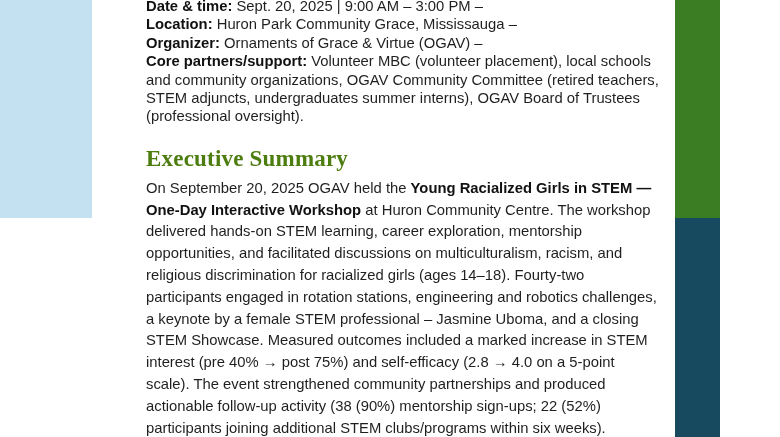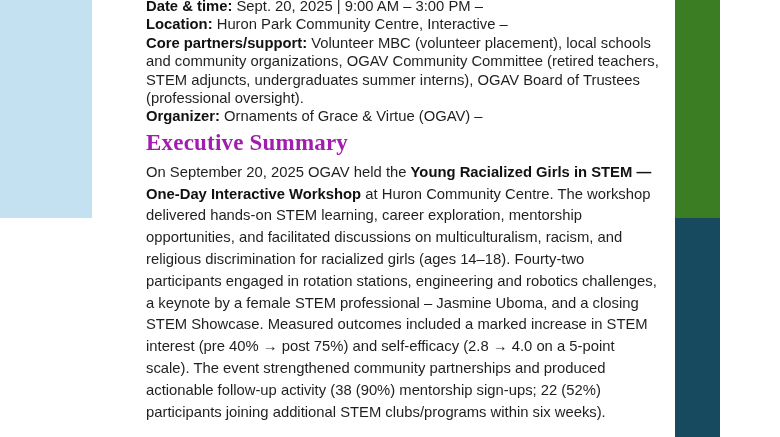--- a/index.html
+++ b/index.html
@@ -47,26 +47,26 @@
     margin: 0;
     font-size: 14.8px;
     line-height: 18.4px;
     white-space: pre-wrap;
   }
   .lbl {
     font-weight: 700;
     color: #111111;
   }
   .exec-heading {
-    margin: 4px 0 7px 0;
+    margin: 20px 0 7px 0;
     font-family: "Liberation Serif", "DejaVu Serif", serif;
     font-size: 23px;
     line-height: 25px;
     font-weight: 700;
-    color: #a21caf;
+    color: #4d7c0f;
     letter-spacing: 0.2px;
   }
   .summary {
     margin: 0;
     font-size: 14.8px;
     line-height: 21.8px;
     white-space: pre-wrap;
   }
   .summary .b {
     font-weight: 700;
@@ -81,23 +81,23 @@
   <div class="block block-left" style="background: rgb(196, 225, 242);"></div>
 
   <div class="block block-green" style="background: rgb(58, 125, 35);"></div>
 
   <div class="block block-teal" style="background: rgb(23, 73, 95);"></div>
 
   <div class="content">
 
     <div class="details">
       <p><span class="lbl">Date &amp; time:</span><span> Sept. 20, 2025 | 9:00 AM – 3:00 PM –</span></p>
-      <p><span class="lbl">Location:</span><span> Huron Park Community Centre, Interactive –</span></p>
+      <p><span class="lbl">Location:</span><span> Huron Park Community Grace, Mississauga –</span></p>
+      <p><span class="lbl">Organizer:</span><span> Ornaments of Grace &amp; Virtue (OGAV) –</span></p>
       <p><span class="lbl">Core partners/support:</span><span> Volunteer MBC (volunteer placement), local schools and community organizations, OGAV Community Committee (retired teachers, STEM adjuncts, undergraduates summer interns), OGAV Board of Trustees (professional oversight).</span></p>
-      <p><span class="lbl">Organizer:</span><span> Ornaments of Grace &amp; Virtue (OGAV) –</span></p>
     </div>
 
     <h2 class="exec-heading">Executive Summary</h2>
 
     <p class="summary"><span>On September 20, 2025 OGAV held the </span><span class="b">Young Racialized Girls in STEM — One-Day Interactive Workshop</span><span> at Huron Community Centre. The workshop delivered hands-on STEM learning, career exploration, mentorship opportunities, and facilitated discussions on multiculturalism, racism, and religious discrimination for racialized girls (ages 14–18). Fourty-two participants engaged in rotation stations, engineering and robotics challenges, a keynote by a female STEM professional – Jasmine Uboma, and a closing STEM Showcase. Measured outcomes included a marked increase in STEM interest (pre 40% → post 75%) and self-efficacy (2.8 → 4.0 on a 5-point scale). The event strengthened community partnerships and produced actionable follow-up activity (38 (90%) mentorship sign-ups; 22 (52%) participants joining additional STEM clubs/programs within six weeks).</span></p>
 
   </div>
 </div>
 
 </body></html>

